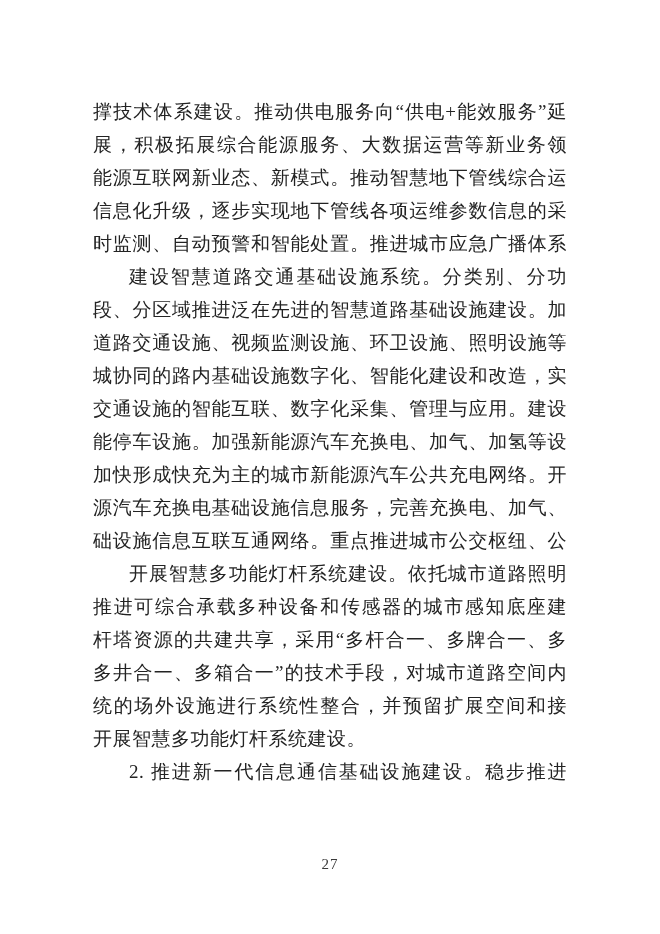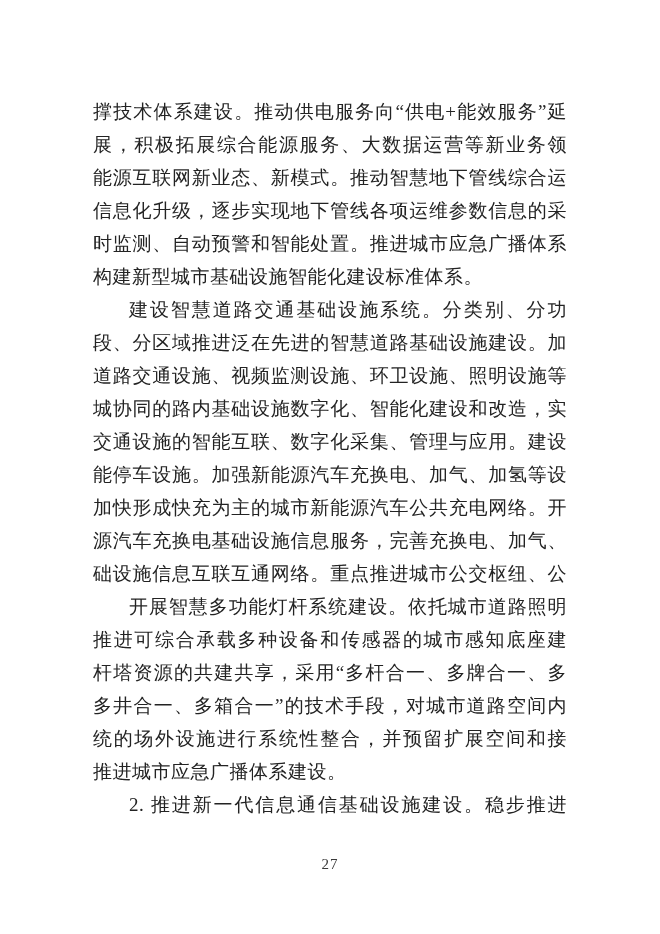--- a/index.html
+++ b/index.html
@@ -53,32 +53,31 @@
 </head>
 <body>
 
 <div class="page">
   <div class="text-block">
       <div class="line">撑技术体系建设。推动供电服务向“供电+能效服务”延伸拓</div>
       <div class="line">展，积极拓展综合能源服务、大数据运营等新业务领域，探索</div>
       <div class="line">能源互联网新业态、新模式。推动智慧地下管线综合运营维护</div>
       <div class="line">信息化升级，逐步实现地下管线各项运维参数信息的采集、实</div>
       <div class="line">时监测、自动预警和智能处置。推进城市应急广播体系建设，</div>
-      <div class="line short">构建新型城市基础设施智能化建设标准体系。</div>
       <div class="line indent">建设智慧道路交通基础设施系统。分类别、分功能、分阶</div>
       <div class="line">段、分区域推进泛在先进的智慧道路基础设施建设。加快推进</div>
       <div class="line">道路交通设施、视频监测设施、环卫设施、照明设施等面向车</div>
       <div class="line">城协同的路内基础设施数字化、智能化建设和改造，实现道路</div>
       <div class="line">交通设施的智能互联、数字化采集、管理与应用。建设完善智</div>
       <div class="line">能停车设施。加强新能源汽车充换电、加气、加氢等设施建设，</div>
       <div class="line">加快形成快充为主的城市新能源汽车公共充电网络。开展新能</div>
       <div class="line">源汽车充换电基础设施信息服务，完善充换电、加气、加氢基</div>
       <div class="line">础设施信息互联互通网络。重点推进城市公交枢纽、公共停车</div>
       <div class="line indent">开展智慧多功能灯杆系统建设。依托城市道路照明系统，</div>
       <div class="line">推进可综合承载多种设备和传感器的城市感知底座建设。促进</div>
       <div class="line">杆塔资源的共建共享，采用“多杆合一、多牌合一、多管合一、</div>
       <div class="line">多井合一、多箱合一”的技术手段，对城市道路空间内各类系</div>
       <div class="line">统的场外设施进行系统性整合，并预留扩展空间和接口。同步</div>
-      <div class="line short">推进城市应急广播体系建设。</div>
+      <div class="line short">开展智慧多功能灯杆系统建设。</div>
       <div class="line indent">2. 推进新一代信息通信基础设施建设。稳步推进 5G 网络</div>
     </div>
   <div class="page-number">27</div>
 </div>
 
 </body></html>

